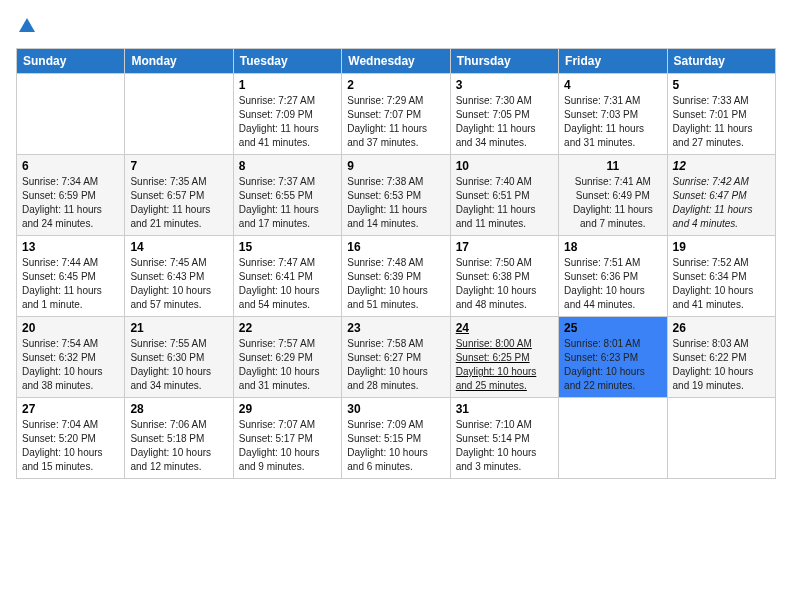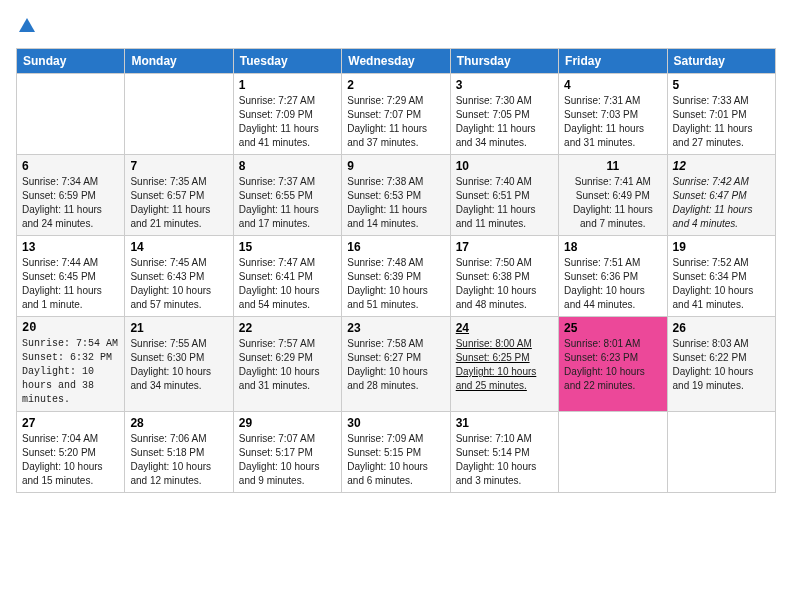--- a/index.html
+++ b/index.html
@@ -201,41 +201,41 @@
         <td>
           <span class="day-number">18</span>
           <div class="day-info">Sunrise: 7:51 AM<br>Sunset: 6:36 PM<br>Daylight: 10 hours and 44 minutes.</div>
         </td>
         <td>
           <span class="day-number">19</span>
           <div class="day-info">Sunrise: 7:52 AM<br>Sunset: 6:34 PM<br>Daylight: 10 hours and 41 minutes.</div>
         </td>
       </tr>
       <tr>
-        <td style="background: rgb(245, 245, 245); font-family: Liberation Mono, monospace;">
+        <td style="background: rgb(245, 245, 245);">
           <span class="day-number">20</span>
           <div class="day-info">Sunrise: 7:54 AM<br>Sunset: 6:32 PM<br>Daylight: 10 hours and 38 minutes.</div>
         </td>
         <td style="background: rgb(245, 245, 245);">
           <span class="day-number">21</span>
           <div class="day-info">Sunrise: 7:55 AM<br>Sunset: 6:30 PM<br>Daylight: 10 hours and 34 minutes.</div>
         </td>
         <td style="background: rgb(245, 245, 245);">
           <span class="day-number">22</span>
           <div class="day-info">Sunrise: 7:57 AM<br>Sunset: 6:29 PM<br>Daylight: 10 hours and 31 minutes.</div>
         </td>
         <td style="background: rgb(245, 245, 245);">
           <span class="day-number">23</span>
           <div class="day-info">Sunrise: 7:58 AM<br>Sunset: 6:27 PM<br>Daylight: 10 hours and 28 minutes.</div>
         </td>
         <td style="background: rgb(245, 245, 245); text-decoration: underline;">
           <span class="day-number">24</span>
           <div class="day-info">Sunrise: 8:00 AM<br>Sunset: 6:25 PM<br>Daylight: 10 hours and 25 minutes.</div>
         </td>
-        <td style="background: #ec4899;">
+        <td style="background: #3b82f6;">
           <span class="day-number">25</span>
           <div class="day-info">Sunrise: 8:01 AM<br>Sunset: 6:23 PM<br>Daylight: 10 hours and 22 minutes.</div>
         </td>
         <td style="background: rgb(245, 245, 245); margin-top: 24px;">
           <span class="day-number">26</span>
           <div class="day-info">Sunrise: 8:03 AM<br>Sunset: 6:22 PM<br>Daylight: 10 hours and 19 minutes.</div>
         </td>
       </tr>
       <tr>
         <td>

